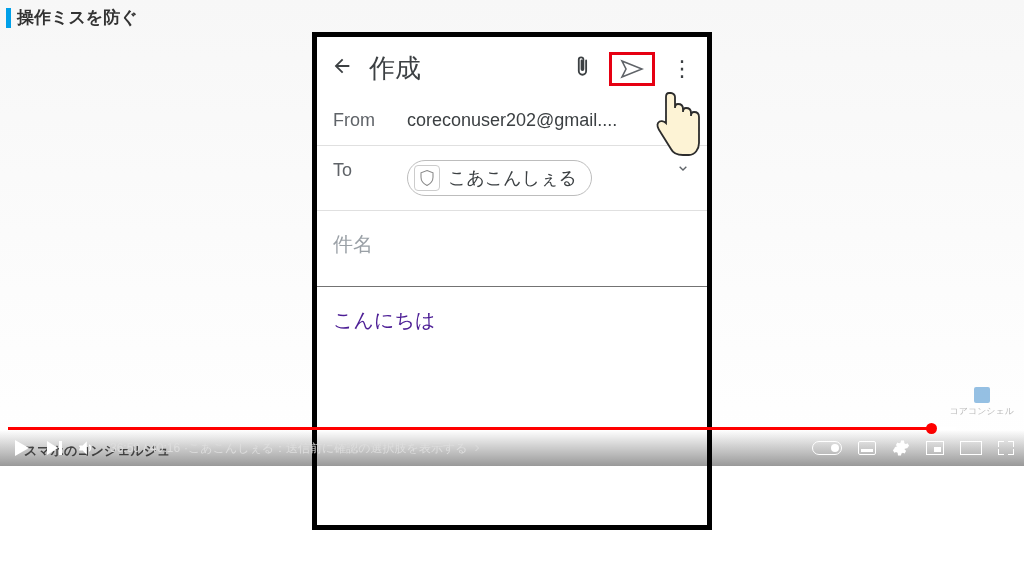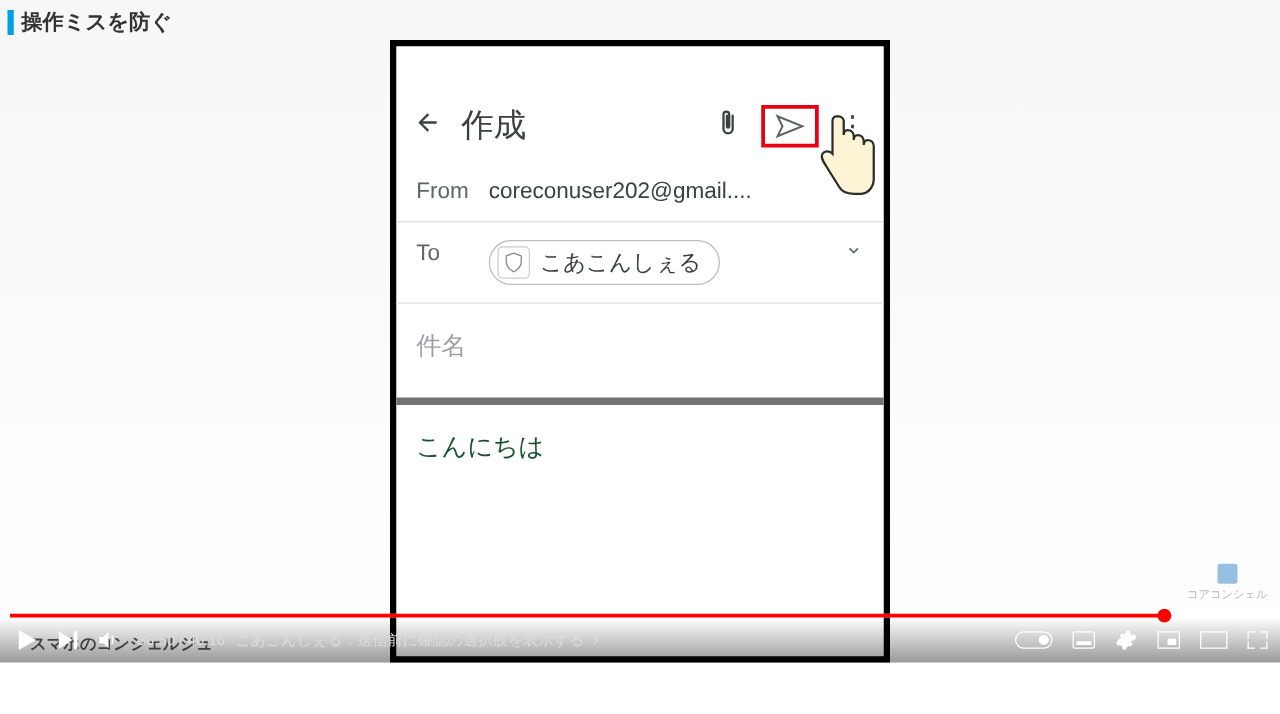--- a/index.html
+++ b/index.html
@@ -1,37 +1,37 @@
 <!DOCTYPE html>
 <html><head>
   <meta charset="utf-8">
   <style>
     * { margin: 0; padding: 0; box-sizing: border-box; }
     body { width: 1024px; height: 571px; overflow: hidden; font-family: "Hiragino Sans", "Meiryo", sans-serif; position: relative; }
-    .video-area { width: 1024px; height: 530px; background: linear-gradient(to bottom, #f7f7f7, #ffffff); position: relative; }
+    .video-area { width: 1024px; height: 466px; background: linear-gradient(to bottom, #f7f7f7, #ffffff); position: relative; }
     .slide-title { position: absolute; top: 6px; left: 6px; display: flex; align-items: center; }
     .slide-title-bar { width: 5px; height: 20px; background: #00a0e9; margin-right: 6px; }
     .slide-title-text { font-size: 17px; font-weight: bold; color: #333; }
     .phone-frame { position: absolute; top: 32px; left: 50%; transform: translateX(-50%); width: 400px; height: 498px; border: 5px solid #000; background: #fff; overflow: hidden; }
-    .compose-topbar { display: flex; align-items: center; padding: 14px 14px 10px; margin-top: 32px; }
+    .compose-topbar { display: flex; align-items: center; padding: 14px 14px 10px; }
     .back-arrow { font-size: 22px; color: #3c4043; margin-right: 16px; }
     .compose-label { font-size: 26px; color: #3c4043; flex: 1; }
     .topbar-icons { display: flex; align-items: center; gap: 16px; }
     .attach-icon { font-size: 20px; color: #3c4043; }
     .send-highlight { border: 3px solid #e60012; padding: 4px 8px; display: inline-flex; align-items: center; position: relative; }
     .more-dots { font-size: 22px; color: #3c4043; line-height: 1; }
     .hand-cursor { position: absolute; top: 52px; left: 336px; width: 50px; height: 70px; }
     .field-row { padding: 14px 16px; border-bottom: 1px solid #e0e0e0; display: flex; align-items: flex-start; font-size: 18px; color: #5f6368; }
     .field-label { min-width: 58px; }
-    .field-value { color: #3c4043; flex: 1; }
+    .field-value { color: #3c4043; flex: 1; margin-left: 16px; }
     .chevron { color: #5f6368; }
     .chip { display: inline-flex; align-items: center; border: 1px solid #bdbdbd; border-radius: 20px; padding: 4px 14px 4px 6px; background: #fff; }
     .chip-avatar { width: 26px; height: 26px; border: 1px solid #ccc; border-radius: 4px; margin-right: 8px; display: flex; align-items: center; justify-content: center; font-size: 14px; color: #888; }
-    .subject-row { padding: 20px 16px 28px; border-bottom: 6px solid #737373; font-size: 20px; color: #9aa0a6; }
-    .body-area { padding: 20px 16px; font-size: 20px; color: #14532d; }
+    .subject-row { padding: 20px 16px 28px; border-bottom: 1px solid #737373; font-size: 20px; color: #9aa0a6; }
+    .body-area { padding: 20px 16px; font-size: 20px; color: #4c1d95; }
     .body-line { margin-bottom: 24px; }
     .watermark { position: absolute; right: 10px; bottom: 48px; text-align: right; font-size: 9px; color: #9a9a9a; opacity: 0.7; }
     .watermark-icon { width: 16px; height: 16px; margin: 0 auto 2px; background: #6aa6d9; border-radius: 2px; }
     .progress-bar { position: absolute; bottom: 36px; left: 8px; right: 8px; height: 3px; background: rgba(255,255,255,0.25); }
     .progress-buffered { position: absolute; left: 0; top: 0; height: 100%; width: 94%; background: rgba(255,255,255,0.55); }
     .progress-played { position: absolute; left: 0; top: 0; height: 100%; width: 91.6%; background: #ff0000; }
     .progress-thumb { position: absolute; top: -4px; width: 11px; height: 11px; border-radius: 50%; background: #ff0000; left: calc(91.6% - 5px); }
     .controls { position: absolute; bottom: 0; left: 0; right: 0; height: 36px; display: flex; align-items: center; padding: 0 6px; color: #fff; font-size: 12px; background: linear-gradient(to top, rgba(0,0,0,0.4), rgba(0,0,0,0)); }
     .ctl-btn { display: inline-flex; align-items: center; justify-content: center; width: 32px; height: 36px; cursor: pointer; }
     .play-tri { width: 0; height: 0; border-top: 8px solid transparent; border-bottom: 8px solid transparent; border-left: 14px solid #fff; }

